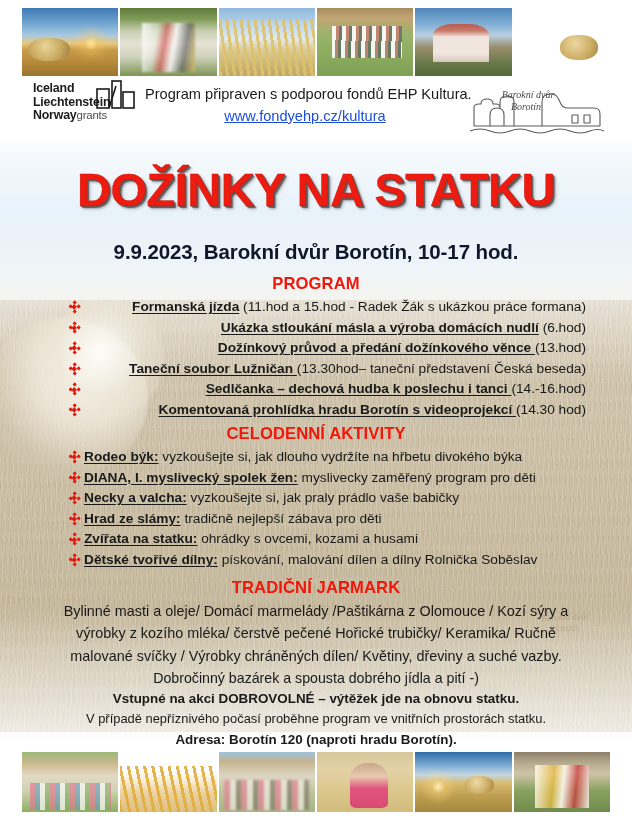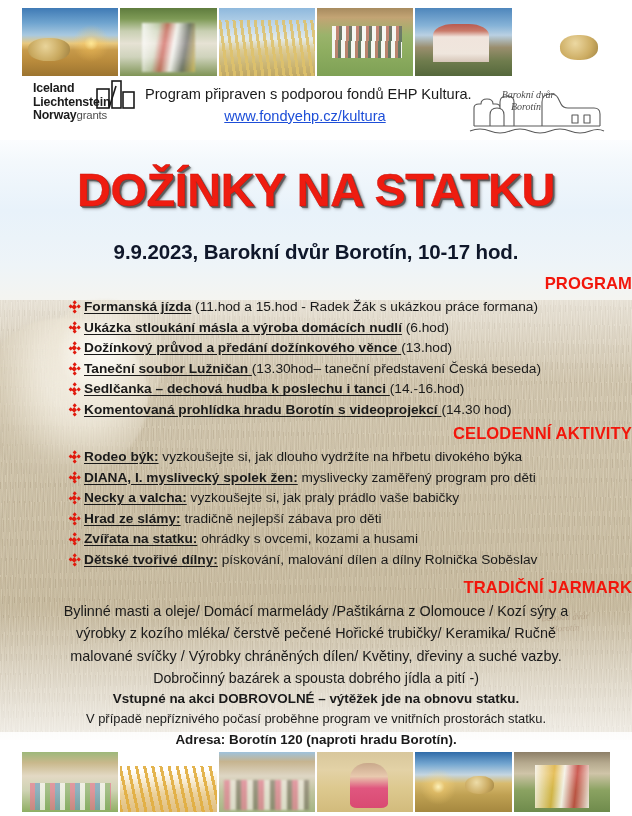--- a/index.html
+++ b/index.html
@@ -358,39 +358,39 @@
     color: #0f172a;
     letter-spacing: -0.1px;
   }
 
   
   .section-heading {
     position: absolute;
     left: 0;
     width: 632px;
     z-index: 6;
-    text-align: right;
+    text-align: center;
     font-size: 16.6px;
     font-weight: 700;
     color: #f2160b;
     letter-spacing: 0.1px;
   }
   #h-program { top: 274px; }
   #h-aktivity { top: 424px; }
   #h-jarmark  { top: 578px; }
 
   
   .bullet-list {
     position: absolute;
     z-index: 6;
     margin: 0;
     padding: 0;
     list-style: none;
   }
-  #list-program  { left: 66px; top: 297px; width: 520px; }
+  #list-program  { left: 66px; top: 297px; width: 520px; text-align: right; }
   #list-aktivity { left: 66px; top: 447px; width: 520px; }
 
   .bullet-item {
     display: flex;
     align-items: flex-start;
     line-height: 20.2px;
     margin: 0 0 0.4px 0;
     font-size: 13.7px;
     color: #1a1a1a;
   }

